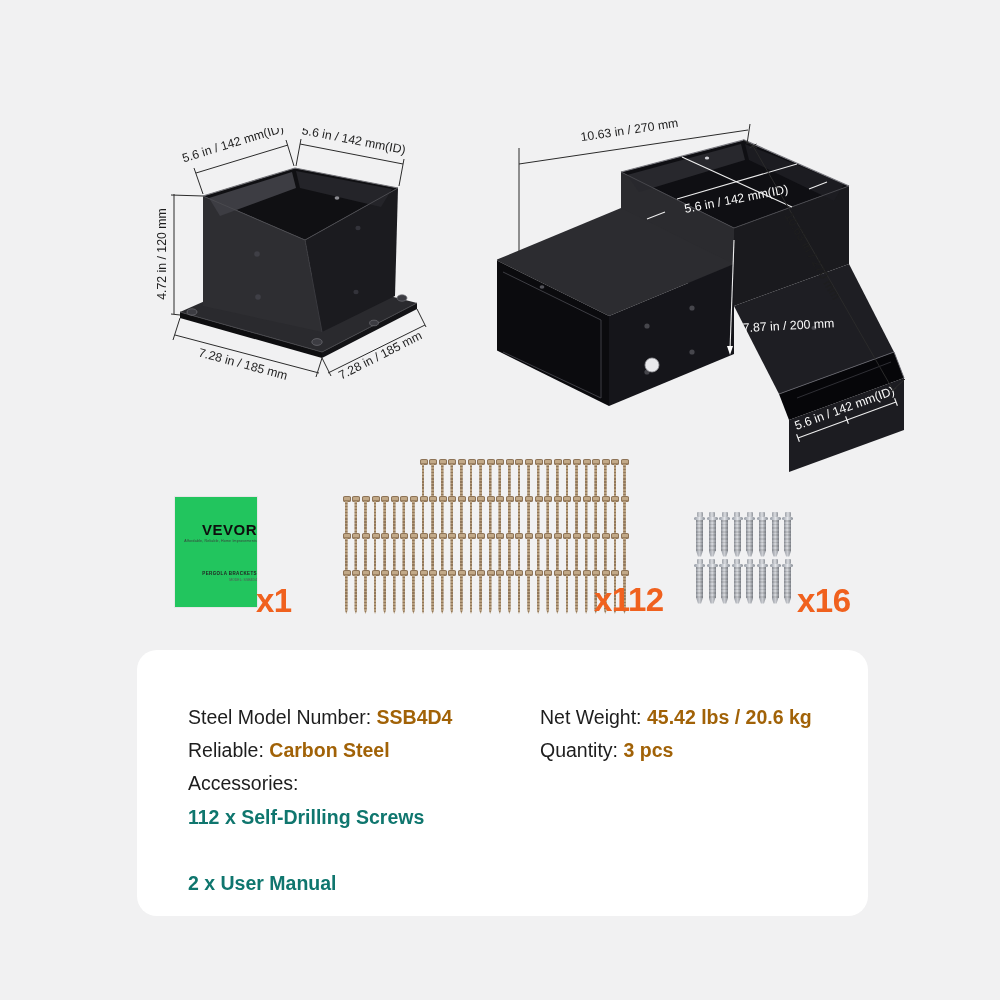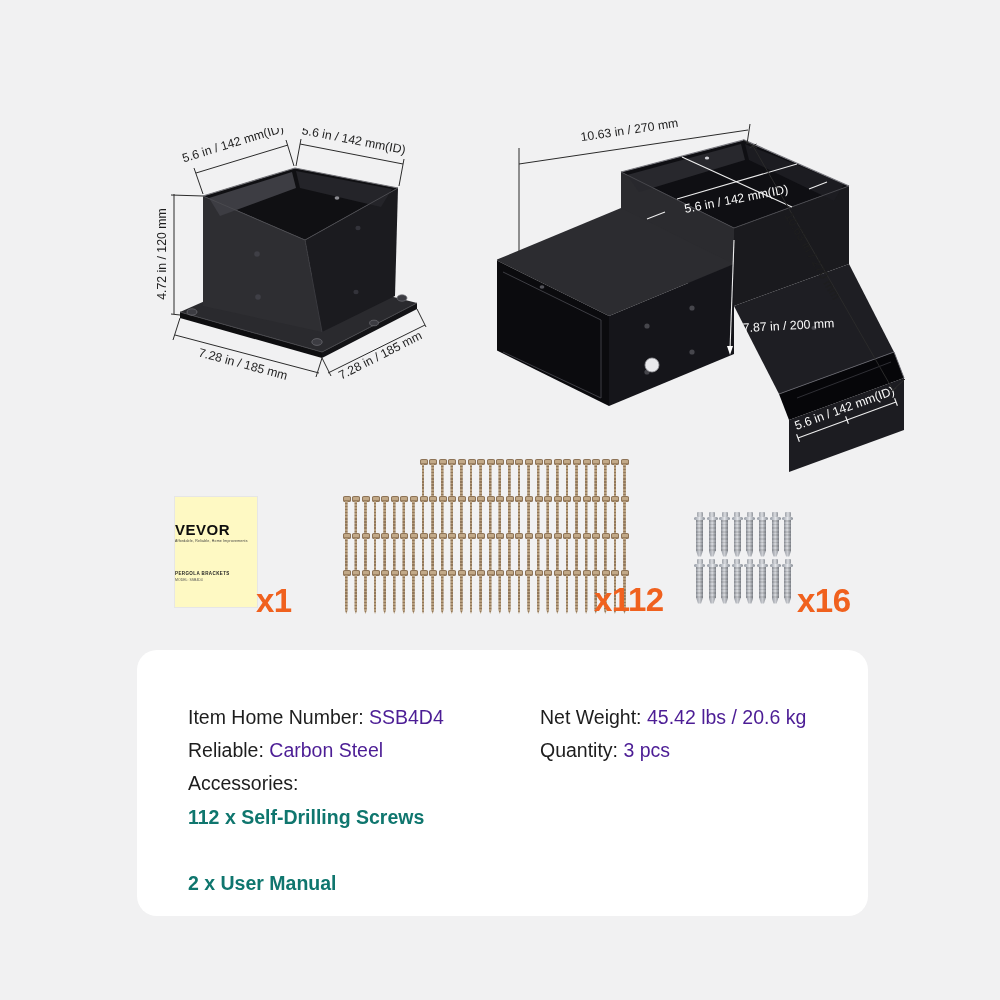--- a/index.html
+++ b/index.html
@@ -10,22 +10,22 @@
   .dim-text-white{fill:#fafafa;}
   .dimline{stroke:#2b2b2b;stroke-width:1;fill:none;}
   .whiteline{stroke:#ffffff;stroke-width:1.1;fill:none;opacity:.92;}
 
   
   .diag{position:absolute;}
   #diag-left{left:130px;top:128px;}
   #diag-right{left:497px;top:100px;}
 
   
-  .manual{position:absolute;left:175px;top:497px;width:82px;height:110px;background:#fef9c3;
-          box-shadow:0 0 0 1px #e6e6e6;display:flex;flex-direction:column;align-items:flex-start;}
+  .manual{position:absolute;left:175px;top:497px;width:82px;height:110px;background:#22c55e;
+          box-shadow:0 0 0 1px #e6e6e6;display:flex;flex-direction:column;align-items:flex-end;}
   .manual .brand{margin-top:24px;font-size:15px;font-weight:800;letter-spacing:.5px;color:#0e0e0e;}
   .manual .tagline{margin-top:1px;font-size:3.5px;color:#3a3a3a;letter-spacing:.2px;}
   .manual .m-title{margin-top:28px;font-size:4.5px;font-weight:700;letter-spacing:.4px;color:#222;}
   .manual .m-sub{margin-top:2px;font-size:3.5px;color:#555;}
 
   
   .count{position:absolute;font-size:33px;font-weight:800;color:#f0611e;letter-spacing:-.5px;}
   #count-manual{left:256px;top:582px;}
   #count-screws{left:594px;top:581px;}
   #count-bolts{left:797px;top:582px;}
@@ -54,21 +54,21 @@
                background:repeating-linear-gradient(180deg,rgba(0,0,0,.10) 0 1.8px,rgba(0,0,0,0) 1.8px 3.6px),
                           linear-gradient(90deg,#8f939b 0%,#dadce0 45%,#83878e 100%);}
   .bolt .b-tip{position:absolute;left:2px;top:38.5px;width:7px;height:6px;
                background:linear-gradient(90deg,#989ca4,#caccd1 50%,#8b8f96);
                clip-path:polygon(0 0,100% 0,72% 100%,28% 100%);}
 
   
   .spec-card{position:absolute;left:137px;top:650px;width:731px;height:266px;background:#ffffff;border-radius:20px;}
   .spec-row{position:absolute;font-size:19.5px;line-height:23px;white-space:nowrap;}
   .spec-label{color:#1d1d1d;font-weight:400;}
-  .spec-value{color:#4c1d95;font-weight:400;}
+  .spec-value{color:#a16207;font-weight:700;}
   .acc-line{color:#0f766e;font-weight:700;}
 </style>
 </head>
 <body>
 
 <div class="stage">
 
   <svg id="diag-left" class="diag" width="350" height="265" viewBox="0 0 350 265">
     <g>
       <polygon points="50,184 192,224 287,175 150,140" fill="#2a2a2e"></polygon>
@@ -408,21 +408,21 @@
           <span class="b-washer"></span>
           <span class="b-body"></span>
           <span class="b-tip"></span>
         </div>
       </div>
     </div>
   <div class="count" id="count-bolts">x16</div>
 
   <div class="spec-card">
     <div class="spec-row" style="left:51px;top:56px">
-      <span class="spec-label">Item Home Number: </span><span class="spec-value">SSB4D4</span>
+      <span class="spec-label">Steel Model Number: </span><span class="spec-value">SSB4D4</span>
     </div>
     <div class="spec-row" style="left:51px;top:89px">
       <span class="spec-label">Reliable: </span><span class="spec-value">Carbon Steel</span>
     </div>
     <div class="spec-row" style="left:403px;top:56px">
       <span class="spec-label">Net Weight: </span><span class="spec-value">45.42 lbs / 20.6 kg</span>
     </div>
     <div class="spec-row" style="left:403px;top:89px">
       <span class="spec-label">Quantity: </span><span class="spec-value">3 pcs</span>
     </div>

